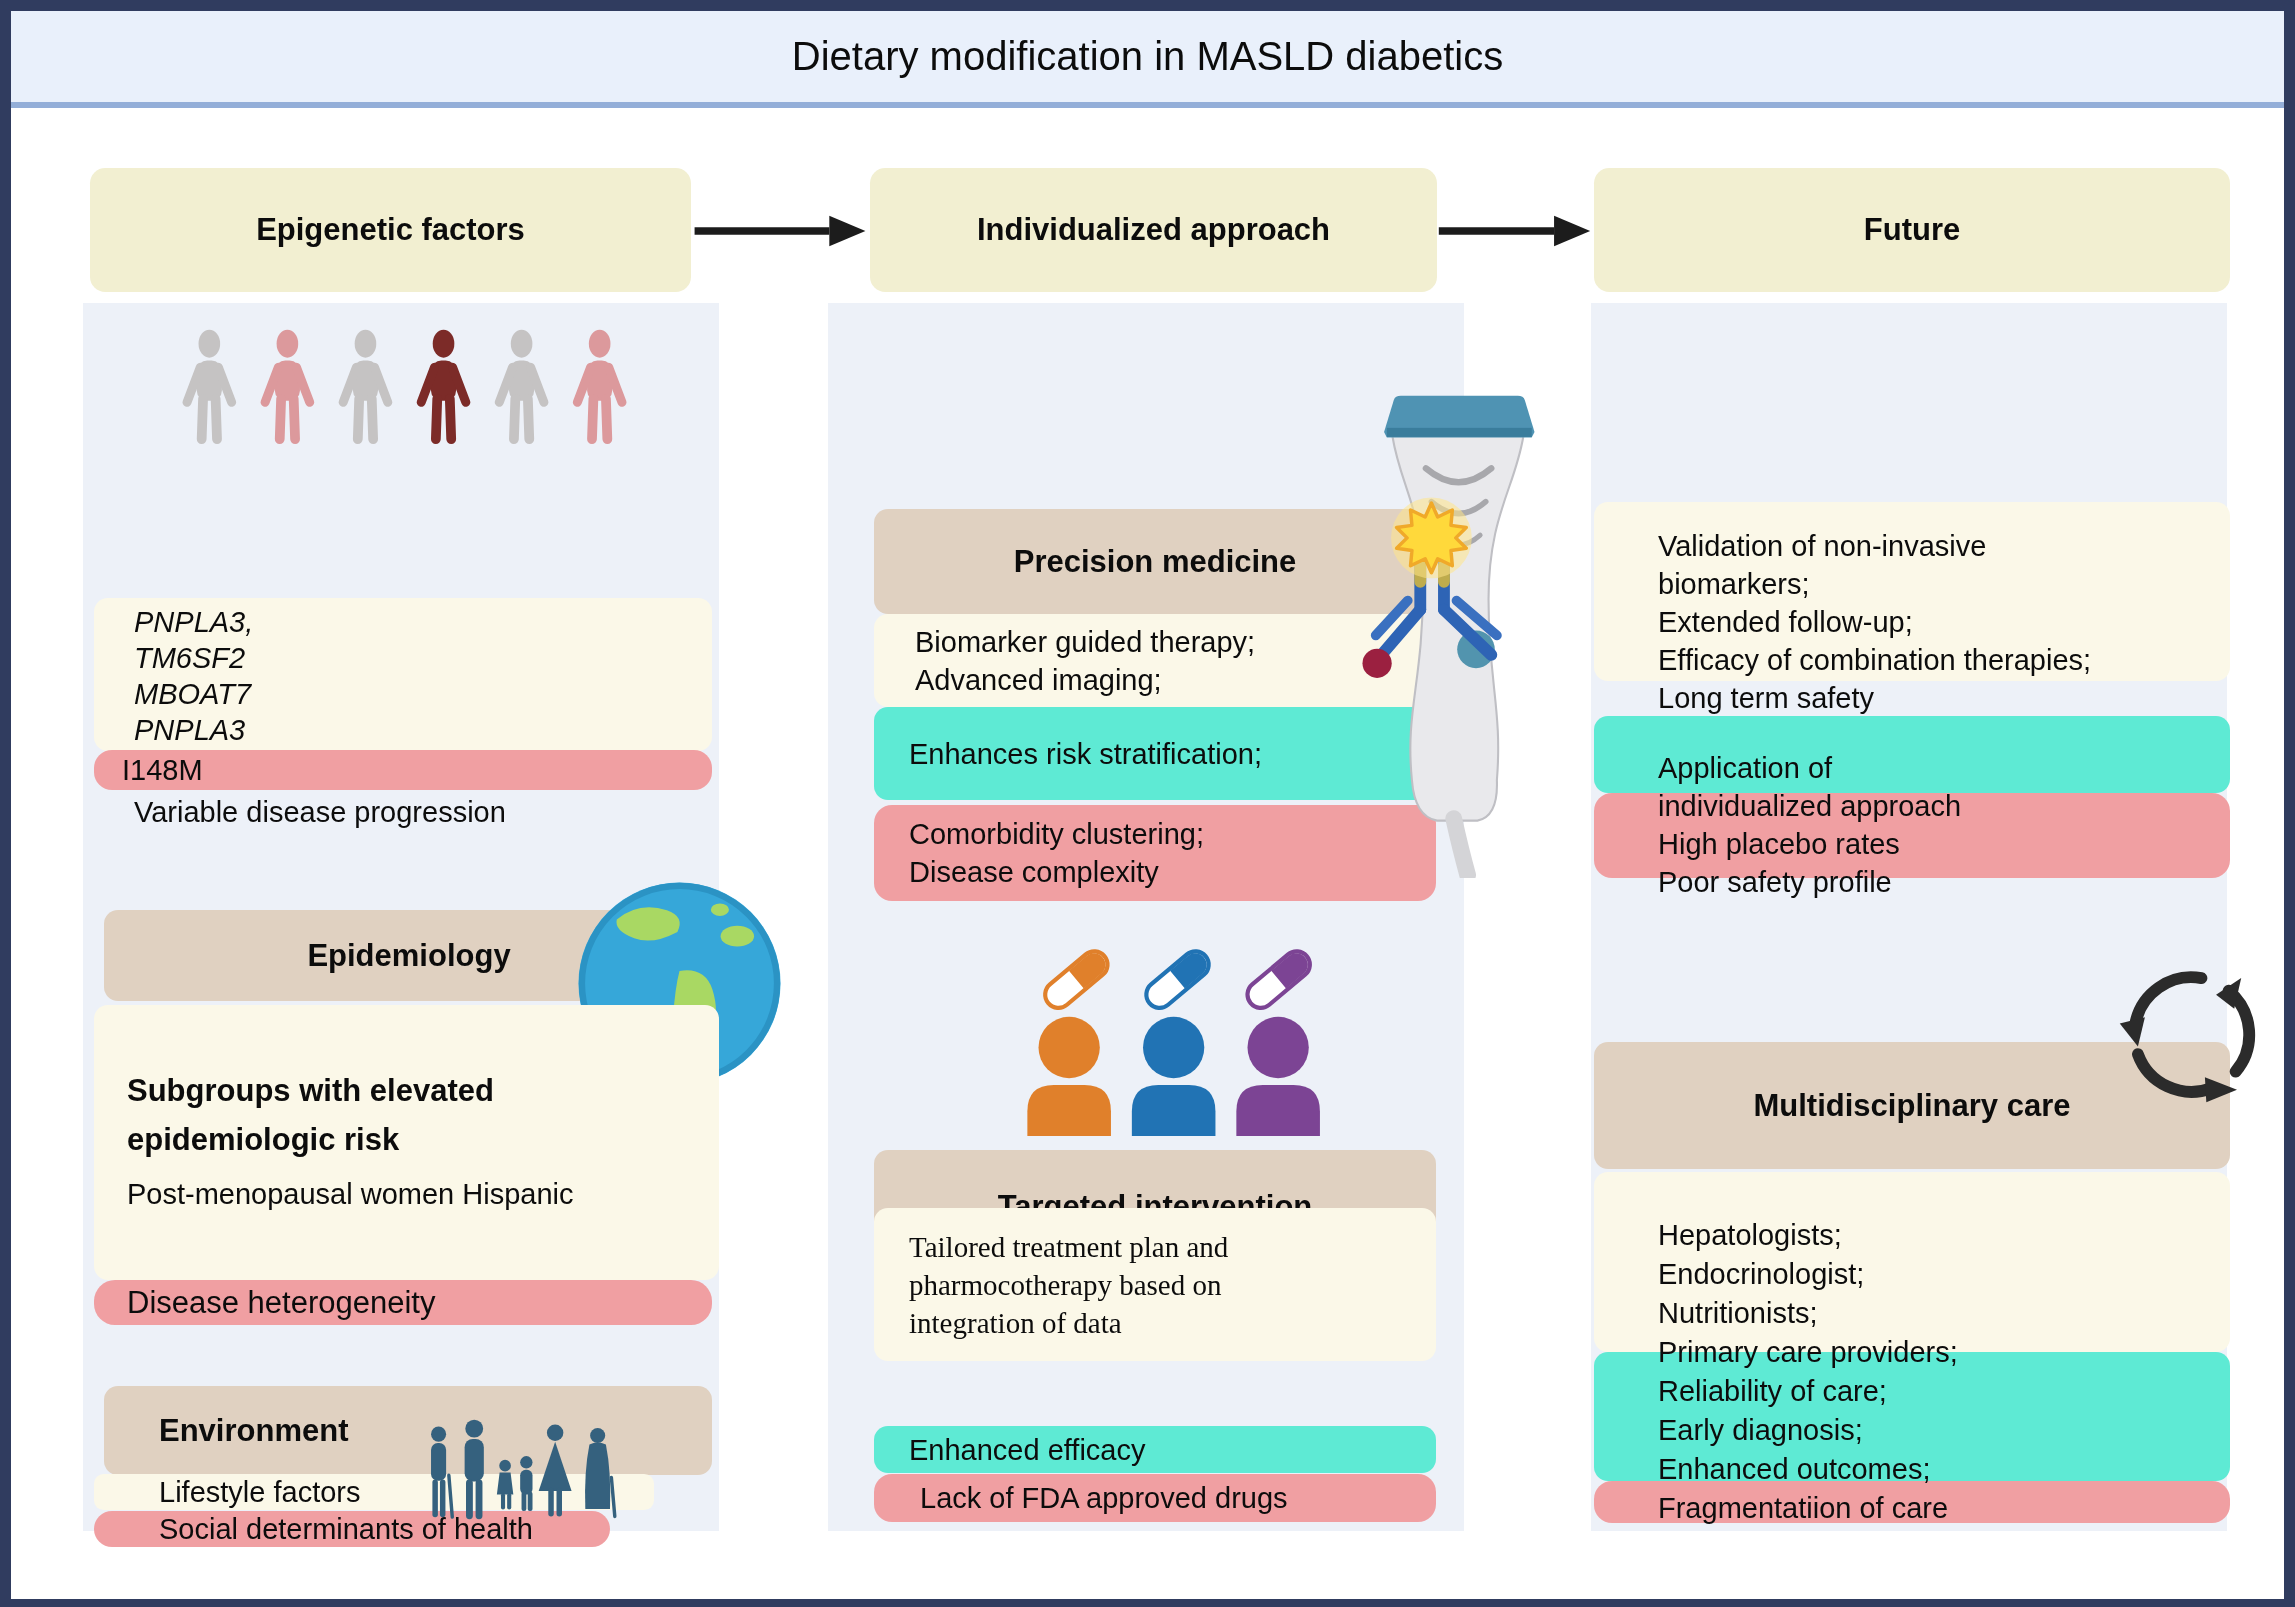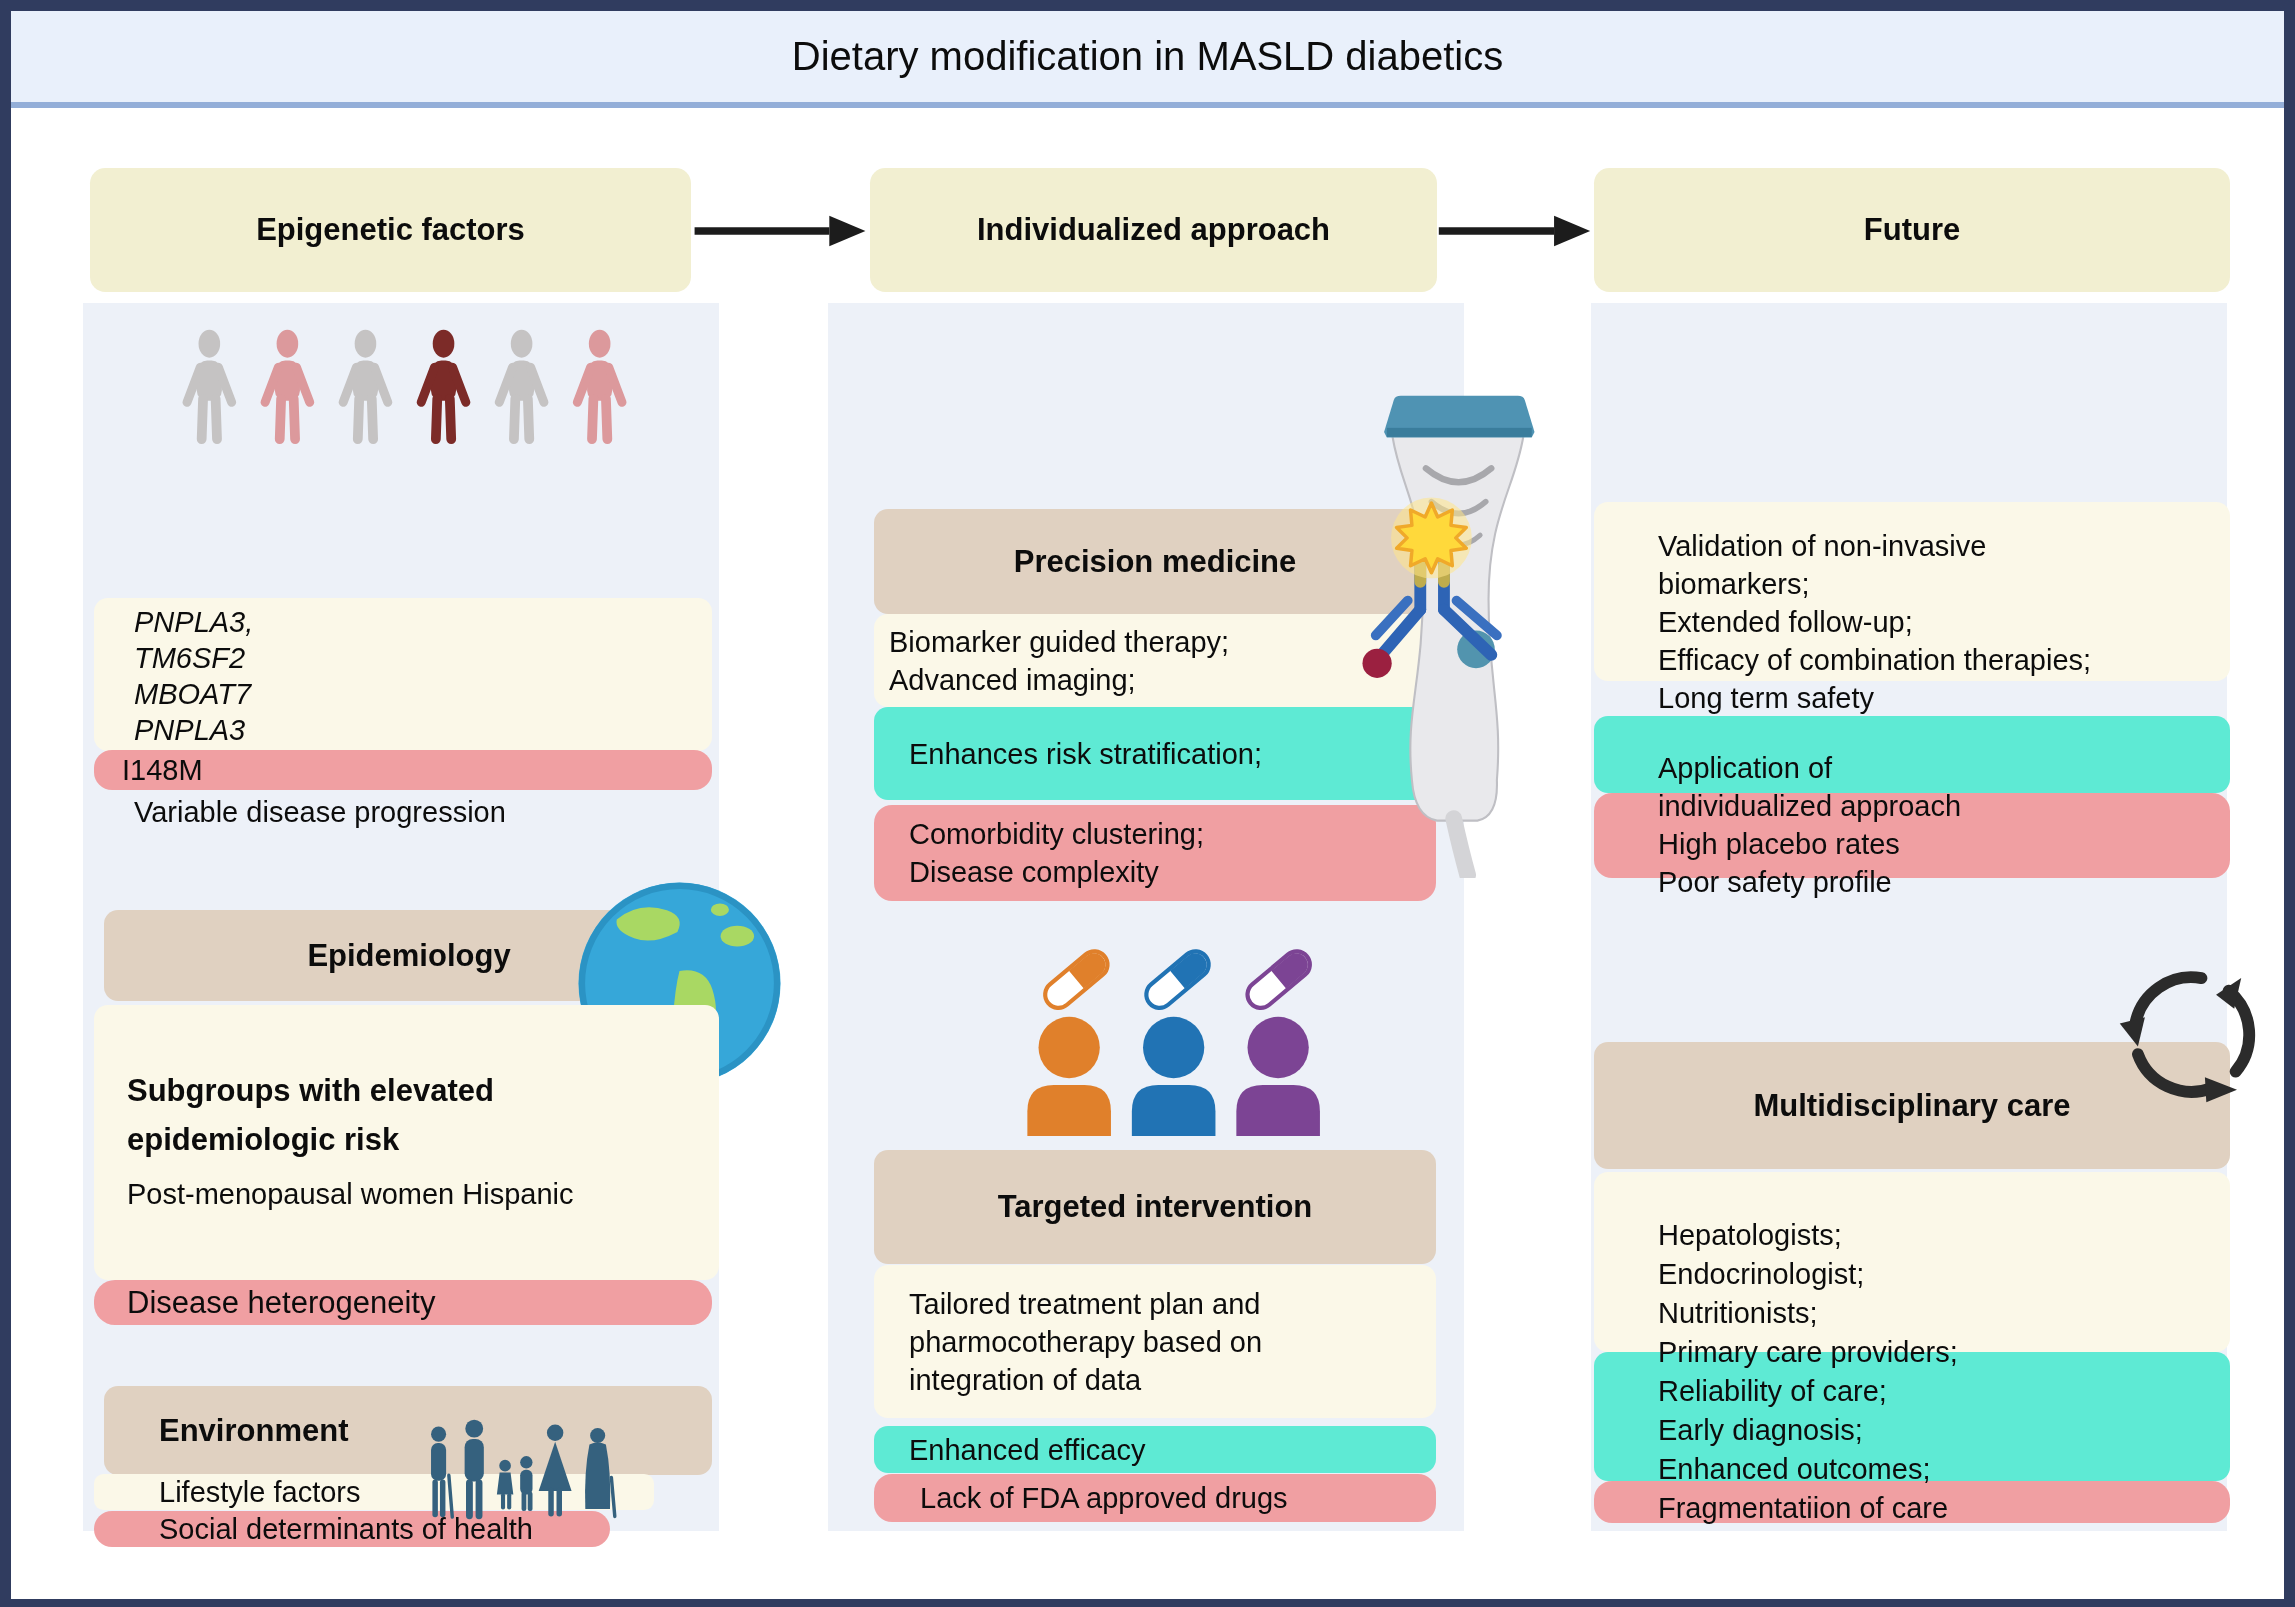--- a/index.html
+++ b/index.html
@@ -160,21 +160,21 @@
       <path d="M250,37 q12,-6 24,0 q8,40 6,94 h-36 q-2,-54 6,-94 z" stroke="none"></path>
       <line x1="282" y1="85" x2="287" y2="142" stroke-width="5" stroke-linecap="round"></line>
     </g>
   </svg>
 
   <div class="abs tanbox" style="left:863px; top:498px; width:562px; height:105px;">
     <span>Precision medicine</span>
   </div>
 
   <div class="abs creambox flexv" style="left:863px; top:603px; width:562px; height:93px;">
-    <div class="txt" style="padding-left:15px;">Biomarker guided therapy;
+    <div class="txt" style="padding-left:41px;">Biomarker guided therapy;
 Advanced imaging;</div>
   </div>
 
   <div class="abs greenbox flexv" style="left:863px; top:696px; width:562px; height:93px;">
     <div class="txt" style="padding-left:35px;">Enhances risk stratification;</div>
   </div>
 
   <div class="abs pinkbox flexv" style="left:863px; top:794px; width:562px; height:96px; border-radius:18px;">
     <div class="txt" style="padding-left:35px;">Comorbidity clustering;
 Disease complexity</div>
@@ -233,21 +233,21 @@
     <g fill="#7c4494" transform="translate(300,0)">
       <circle cx="72" cy="48" r="44"></circle>
       <path d="M12,175 V140 Q12,102 50,102 H94 Q132,102 132,140 V175 Z"></path>
     </g>
   </svg>
 
   <div class="abs tanbox" style="left:863px; top:1139px; width:562px; height:114px;">
     <span>Targeted intervention</span>
   </div>
 
-  <div class="abs creambox flexv" style="left:863px; top:1254px; width:562px; height:153px;">
+  <div class="abs creambox flexv" style="left:863px; top:1197px; width:562px; height:153px;font-family:Liberation Serif, serif;">
     <div class="txt" style="padding-left:35px;">Tailored treatment plan and
 pharmocotherapy based on
 integration of data</div>
   </div>
 
   <div class="abs greenbox flexv" style="left:863px; top:1415px; width:562px; height:47px;">
     <div class="txt" style="padding-left:35px;">Enhanced efficacy</div>
   </div>
 
   <div class="abs pinkbox flexv" style="left:863px; top:1463px; width:562px; height:48px; border-radius:18px;">

